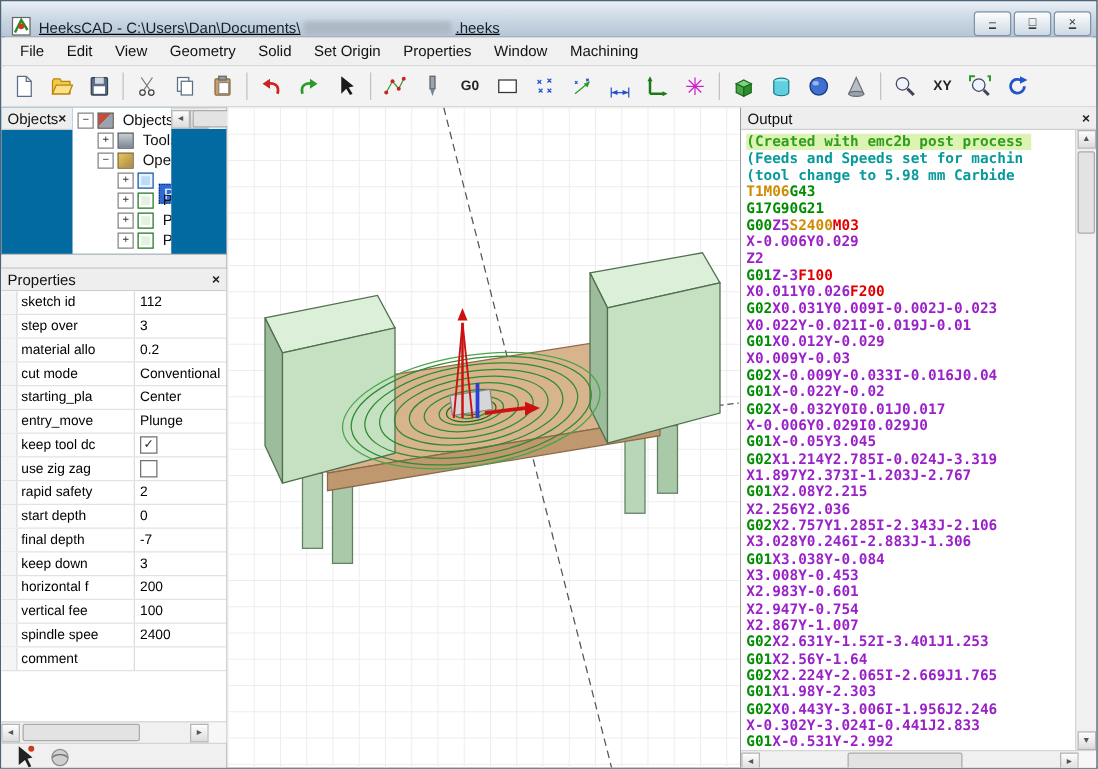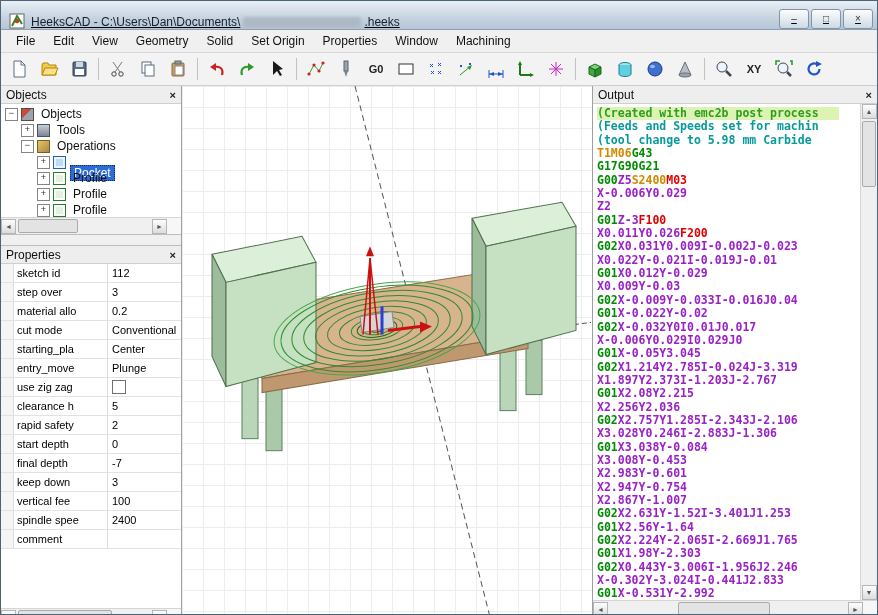--- a/index.html
+++ b/index.html
@@ -31,21 +31,21 @@
   .viewport{flex:1;position:relative;overflow:hidden;background:#fff;
             background-image:linear-gradient(#ededed 1px,transparent 1px),linear-gradient(90deg,#ededed 1px,transparent 1px);
             background-size:21px 21px;}
   .viewport svg{position:absolute;left:0;top:0;width:100%;height:100%;}
   .right-col{width:284px;flex:none;border-left:1px solid #9f9f9f;display:flex;flex-direction:column;background:#fff;}
   
   .panel-header{height:17px;background:#eeeeee;border-bottom:1px solid #cfcfcf;display:flex;align-items:center;
                 justify-content:space-between;padding:0 5px;font-size:12px;color:#111;flex:none;}
   .panel-close{font-size:11px;font-weight:bold;color:#222;cursor:default;}
   
-  .objects-panel{height:148px;display:flex;flex-direction:column;background:#0369a1;border-bottom:1px solid #bdbdbd;}
+  .objects-panel{height:148px;display:flex;flex-direction:row;background:#0369a1;border-bottom:1px solid #bdbdbd;}
   .tree{flex:1;overflow:hidden;background:#fff;padding-top:2px;}
   .tree-row{height:16px;display:flex;align-items:center;font-size:12px;white-space:nowrap;}
   .expander{width:11px;height:11px;border:1px solid #848484;background:#fff;font-size:9px;line-height:9px;
             text-align:center;margin-right:3px;flex:none;color:#333;}
   .tree-icon{width:13px;height:13px;margin-right:4px;flex:none;box-sizing:border-box;}
   .ti-program{background:linear-gradient(135deg,#c94b3a 0 45%,#9aa4ae 45%);border:1px solid #5a4a42;}
   .ti-tools{background:linear-gradient(180deg,#c9ced4,#7d8794);border:1px solid #4a5560;}
   .ti-operations{background:linear-gradient(135deg,#e8c75a,#a9884a);border:1px solid #7a5f25;}
   .ti-pocket{background:#bcdcf5;border:1px solid #2a5fa8;box-shadow:inset 0 0 0 2px #e8f4ff;}
   .ti-profile{background:#e2f2e0;border:1px solid #2a7a2a;box-shadow:inset 0 0 0 2px #fff;}
@@ -72,21 +72,21 @@
   .h-thumb{top:1px;bottom:1px;}
   .v-thumb{left:1px;right:1px;}
   .sb-gap{width:14px;flex:none;background:#f7f7f7;height:100%;}
   
   .bottom-tools{flex:1;display:flex;align-items:center;gap:6px;padding-left:8px;background:#f0f0f0;}
   
   .output-body{flex:1;display:flex;overflow:hidden;background:#fff;}
   .output-lines{flex:1;overflow:hidden;padding:3px 0 0 4px;font-family:"DejaVu Sans Mono",monospace;
                 font-size:11.5px;font-weight:bold;line-height:13.35px;white-space:pre;}
   .gline{height:13.35px;}
-  .gline.hl{background:#ddf3b4;display:inline-block;min-width:0;padding-right:20px;}
+  .gline.hl{background:#ddf3b4;display:inline-block;min-width:0;padding-right:6px;}
   .c-g{color:#008c00}.c-p{color:#9a21c8}.c-m{color:#e00000}.c-t{color:#cf8a00}.c-c{color:#089a9a}.c-hc{color:#2f9e1e}
 </style>
 </head>
 <body>
 
 <div class="window">
 
   <div class="titlebar">
     <svg class="app-icon" viewBox="0 0 16 16">
       <rect x="1" y="1" width="14" height="14" fill="#fff" stroke="#666"></rect>
@@ -367,49 +367,56 @@
               <div class="prop-name">starting_pla</div>
               <div class="prop-value">Center</div>
             </div>
             <div class="prop-row">
               <div class="prop-gutter"></div>
               <div class="prop-name">entry_move</div>
               <div class="prop-value">Plunge</div>
             </div>
             <div class="prop-row">
               <div class="prop-gutter"></div>
+              <div class="prop-name">keep tool dc</div>
+              <div class="prop-value">
+                <span class="checkbox">✓</span>
+              </div>
+            </div>
+            <div class="prop-row">
+              <div class="prop-gutter"></div>
               <div class="prop-name">use zig zag</div>
               <div class="prop-value">
                 <span class="checkbox"></span>
               </div>
             </div>
             <div class="prop-row">
               <div class="prop-gutter"></div>
-              <div class="prop-name">clearance h</div>
-              <div class="prop-value">5</div>
-            </div>
-            <div class="prop-row">
-              <div class="prop-gutter"></div>
               <div class="prop-name">rapid safety</div>
               <div class="prop-value">2</div>
             </div>
             <div class="prop-row">
               <div class="prop-gutter"></div>
               <div class="prop-name">start depth</div>
               <div class="prop-value">0</div>
             </div>
             <div class="prop-row">
               <div class="prop-gutter"></div>
               <div class="prop-name">final depth</div>
               <div class="prop-value">-7</div>
             </div>
             <div class="prop-row">
               <div class="prop-gutter"></div>
               <div class="prop-name">keep down</div>
               <div class="prop-value">3</div>
+            </div>
+            <div class="prop-row">
+              <div class="prop-gutter"></div>
+              <div class="prop-name">horizontal f</div>
+              <div class="prop-value">200</div>
             </div>
             <div class="prop-row">
               <div class="prop-gutter"></div>
               <div class="prop-name">vertical fee</div>
               <div class="prop-value">100</div>
             </div>
             <div class="prop-row">
               <div class="prop-gutter"></div>
               <div class="prop-name">spindle spee</div>
               <div class="prop-value">2400</div>

